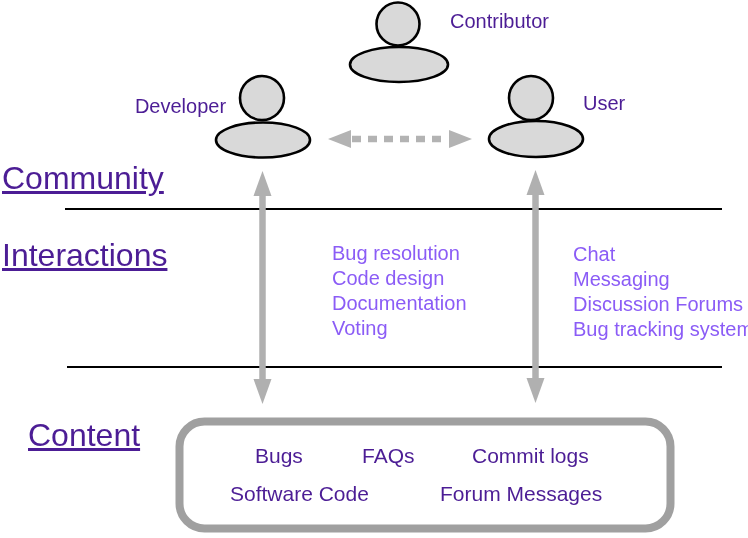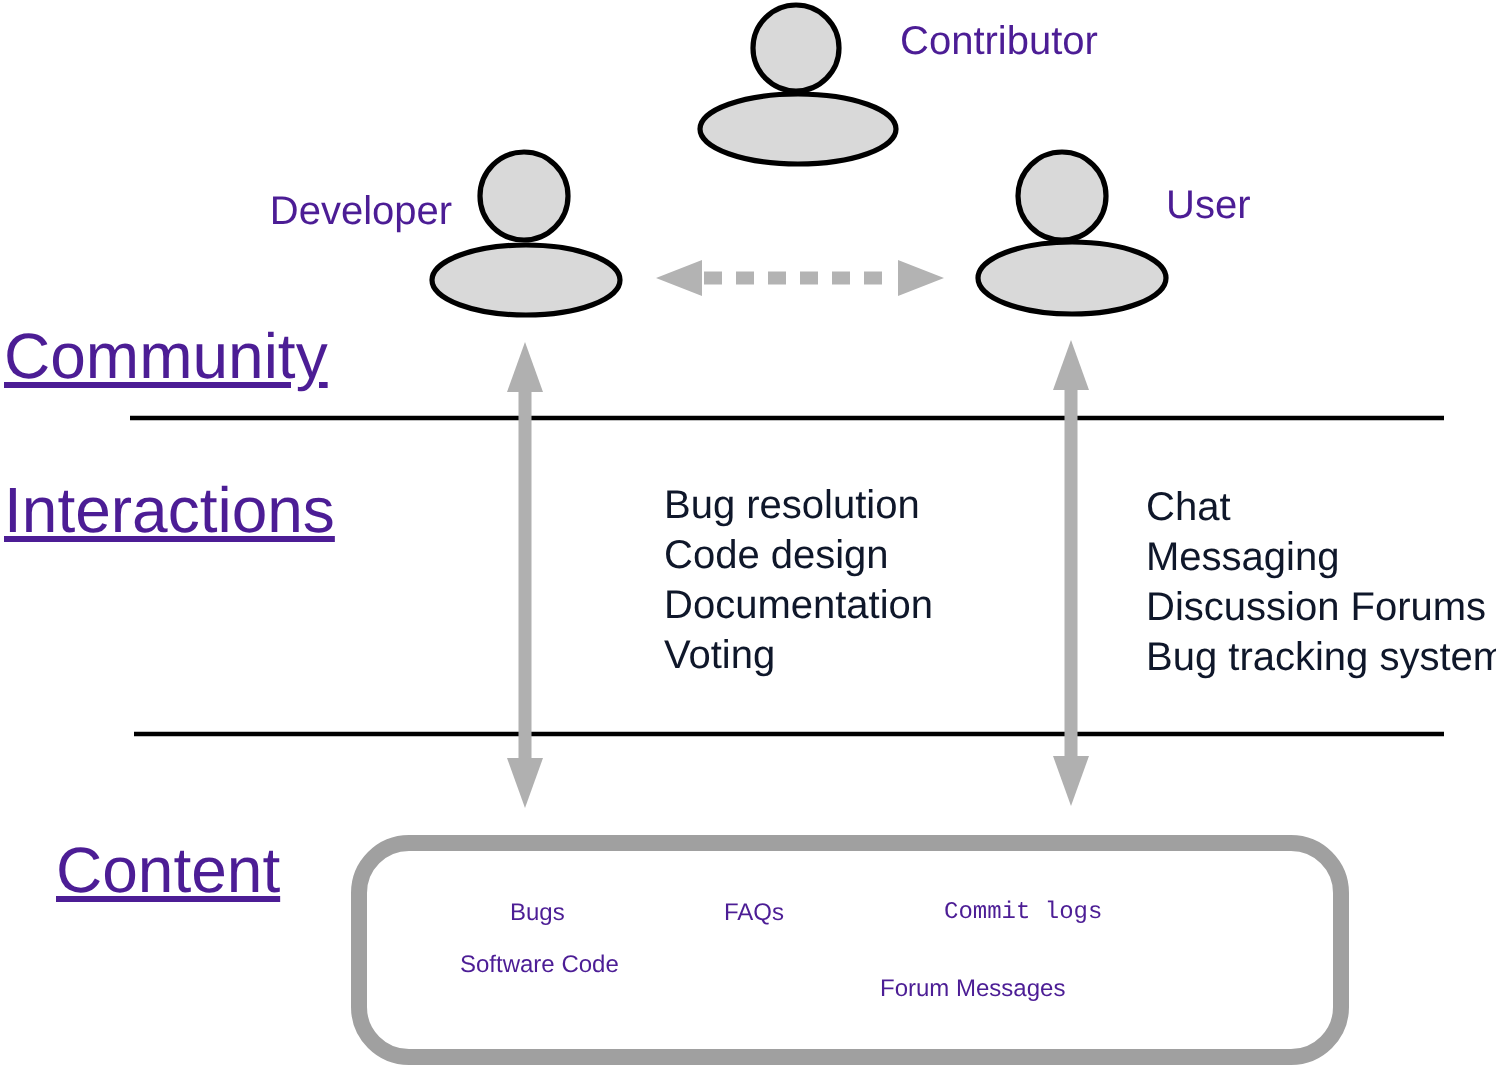--- a/index.html
+++ b/index.html
@@ -32,25 +32,25 @@
     text-decoration: underline;
   }
   .actor-lbl {
     font-size: 20px;
     line-height: 25px;
   }
   .list {
     position: absolute;
     font-size: 20px;
     line-height: 25px;
-    color: #0f172a;
+    color: #8b5cf6;
   }
   .list span { display: block; white-space: nowrap; }
   .box-lbl {
-    font-size: 12px;
+    font-size: 21px;
     line-height: 24px;
   }
   .align-right { text-align: center; margin-left: 11px; }
 </style>
 </head>
 <body>
 
 <div id="stage">
 
   <svg id="shapes" width="748" height="538" viewBox="0 0 748 538">
@@ -111,18 +111,18 @@
 
   <div class="list" style="left:573px; top:242px;">
     <span>Chat</span>
     <span>Messaging</span>
     <span>Discussion Forums</span>
     <span>Bug tracking system</span>
   </div>
 
   <div class="lbl box-lbl" style="left:255px; top:444px;">Bugs</div>
   <div class="lbl box-lbl" style="left:362px; top:444px;">FAQs</div>
-  <div class="lbl box-lbl" style="left:472px; top:444px;font-family:Liberation Mono, monospace;">Commit logs</div>
+  <div class="lbl box-lbl" style="left:472px; top:444px;">Commit logs</div>
 
-  <div class="lbl box-lbl" style="left:230px; top:470px;">Software Code</div>
+  <div class="lbl box-lbl" style="left:230px; top:482px;">Software Code</div>
   <div class="lbl box-lbl" style="left:440px; top:482px;">Forum Messages</div>
 
 </div>
 
 </body></html>

